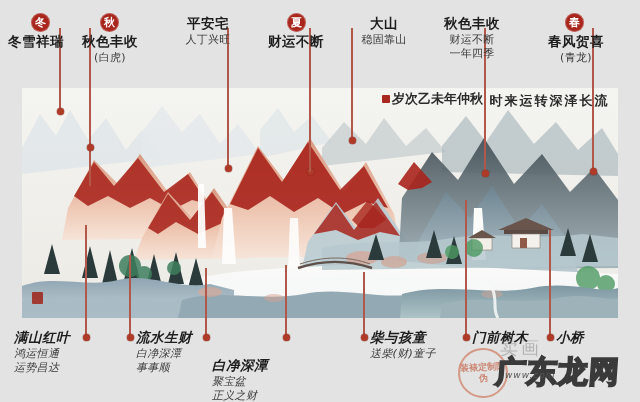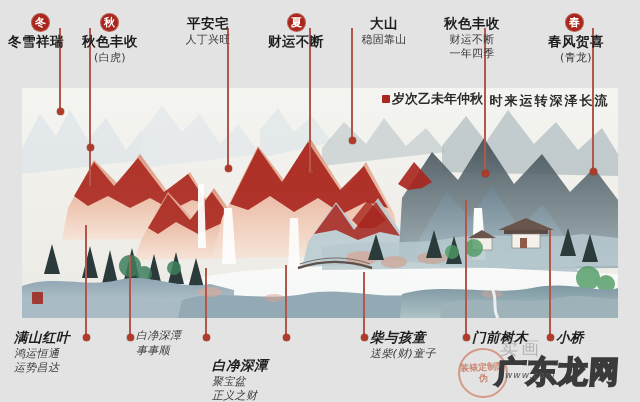--- a/index.html
+++ b/index.html
@@ -316,20 +316,21 @@
     <div class="sub">(青龙)</div>
   </div>
 
   <div class="label left" style="left:14px;top:329px;width:76px;">
     <div class="ttl">满山红叶</div>
     <div class="sub">鸿运恒通</div>
     <div class="sub">运势昌达</div>
   </div>
 
   <div class="label left" style="left:136px;top:329px;width:76px;">
+    <div class="ttl">流水生财</div>
     <div class="sub">白净深潭</div>
     <div class="sub">事事顺</div>
   </div>
 
   <div class="label left" style="left:212px;top:329px;width:76px;margin-top:28px;">
     <div class="ttl">白净深潭</div>
     <div class="sub">聚宝盆</div>
     <div class="sub">正义之财</div>
   </div>
 

